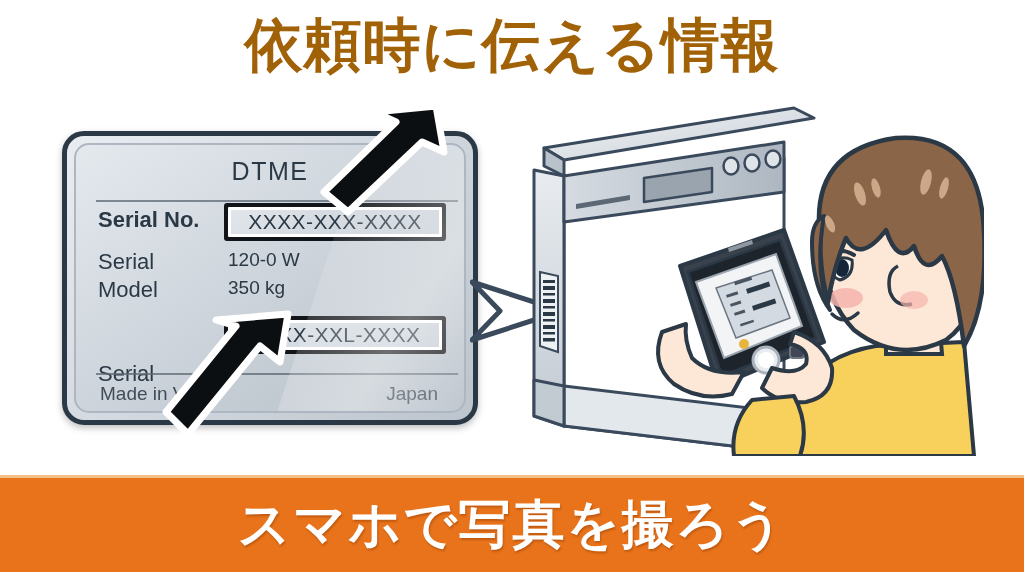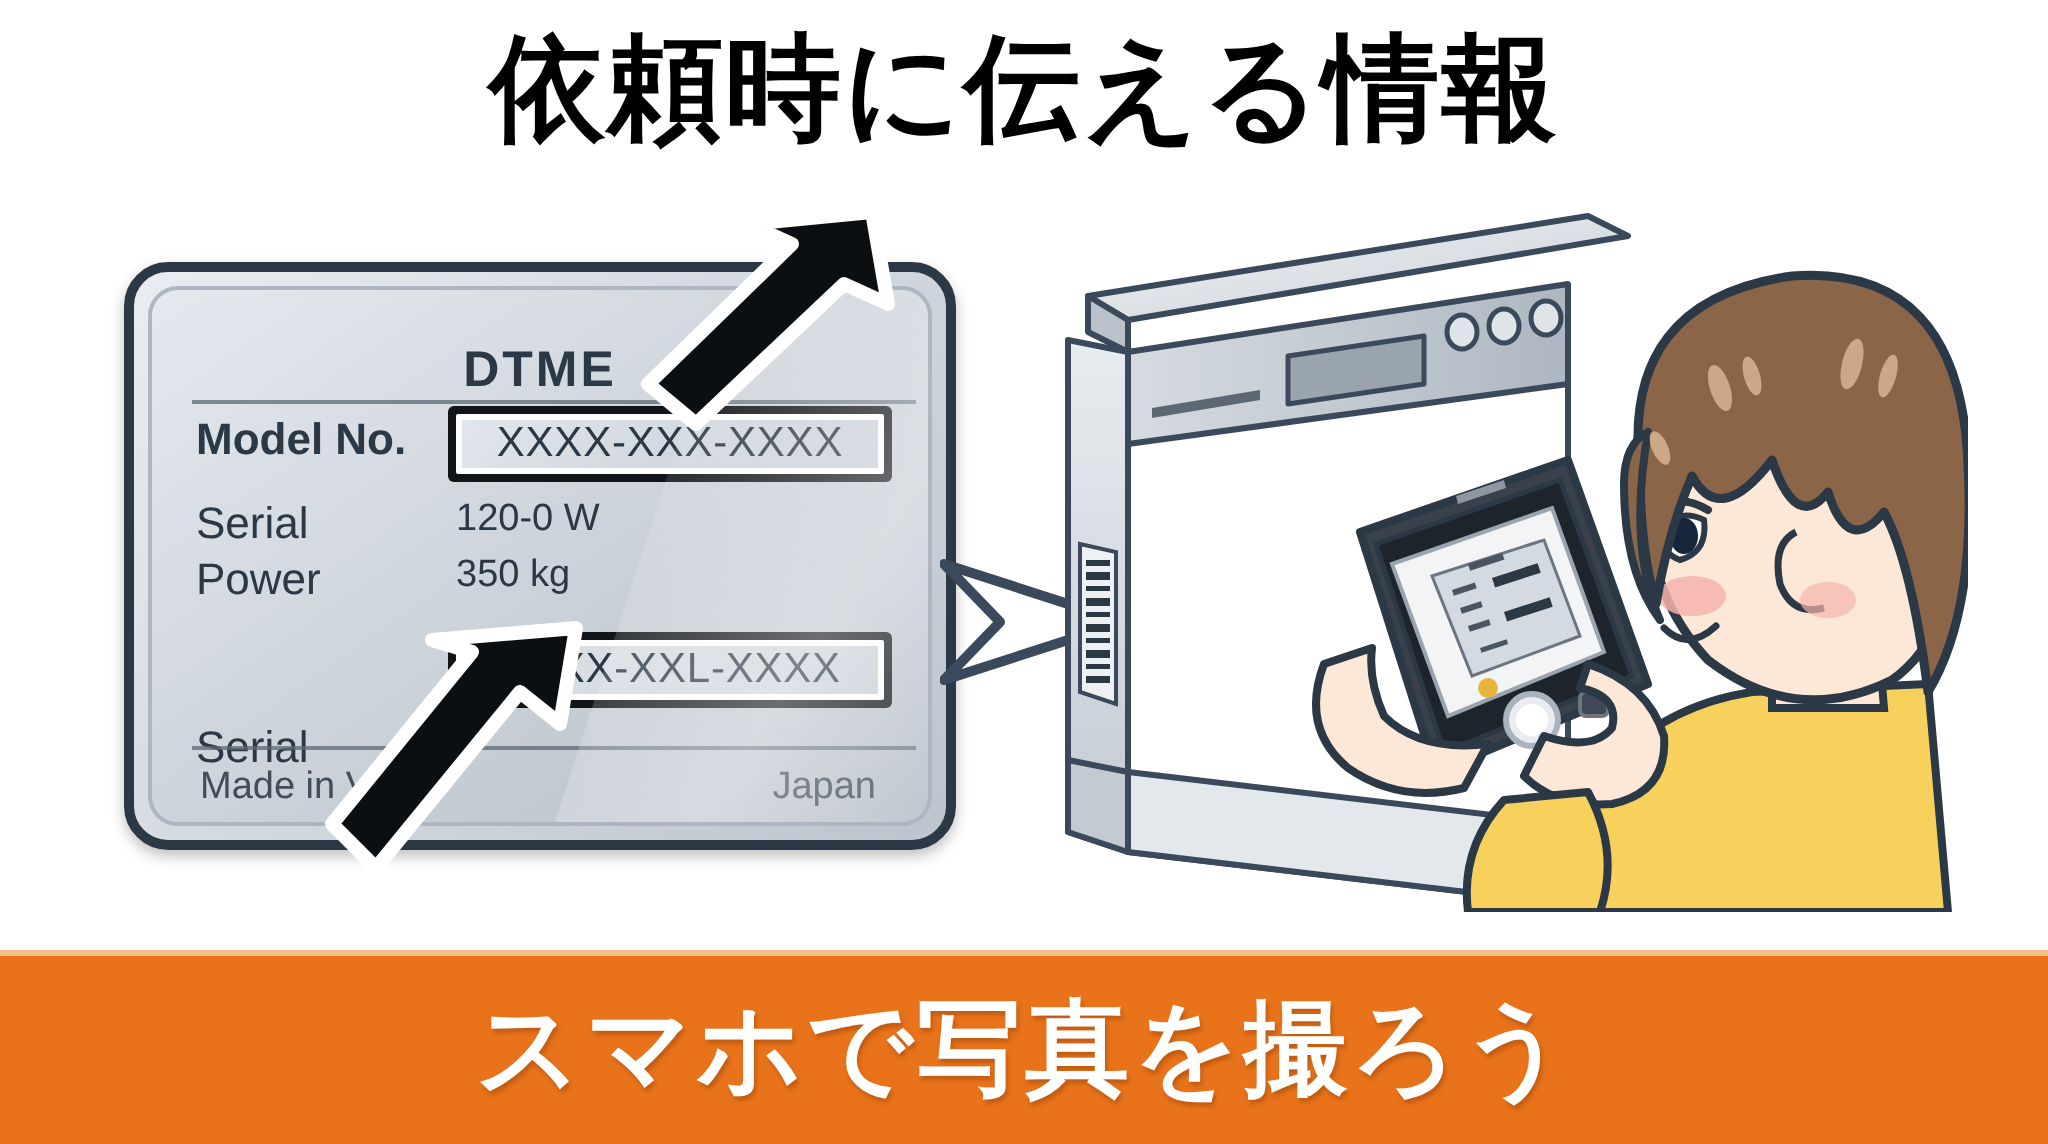--- a/index.html
+++ b/index.html
@@ -22,21 +22,21 @@
   
   #title {
     position: absolute;
     left: 0;
     top: 8px;
     width: 1024px;
     text-align: center;
     font-size: 58px;
     line-height: 74px;
     font-weight: 700;
-    color: #000000;
+    color: #a16207;
     letter-spacing: 1px;
     text-shadow: 2px 2px 0 rgba(255,255,255,0.9);
     white-space: nowrap;
   }
 
   
   #label-card {
     position: absolute;
     left: 62px;
     top: 131px;
@@ -63,25 +63,25 @@
     position: absolute;
     right: -60px; top: -40px;
     width: 210px; height: 420px;
     background: linear-gradient(105deg, rgba(255,255,255,0) 0%, rgba(255,255,255,0.38) 48%, rgba(255,255,255,0) 100%);
     transform: rotate(18deg);
     pointer-events: none;
   }
 
   #brand {
     position: absolute;
-    left: 0; top: 26px;
+    left: 0; top: 12px;
     width: 100%;
     text-align: center;
     font-size: 25px;
-    font-weight: 700;
+    font-weight: 400;
     color: #2b3845;
     letter-spacing: 1.5px;
   }
   .rule {
     position: absolute;
     left: 20px;
     width: 362px;
     height: 2px;
     background: #5c6874;
     opacity: .75;
@@ -207,31 +207,31 @@
 
   <div id="title">依頼時に伝える情報</div>
 
   <div id="label-card">
     <div id="label-inner">
 
       <div id="brand">DTME</div>
 
       <div class="rule" id="rule-top"></div>
 
-      <div class="row-label bold" id="lbl-model">Model No.</div>
+      <div class="row-label bold" id="lbl-model">Serial No.</div>
       <div class="hl-box" id="box-model">
         <div class="ring">
           <div class="field">XXXX-XXX-XXXX</div>
         </div>
       </div>
 
       <div class="row-label" id="lbl-power">Serial</div>
       <div class="row-value" id="val-power">120-0 W</div>
 
-      <div class="row-label" id="lbl-weight">Power</div>
+      <div class="row-label" id="lbl-weight">Model</div>
       <div class="row-value" id="val-weight">350 kg</div>
 
       <div class="hl-box" id="box-serial">
         <div class="ring">
           <div class="field">XXXX-XXL-XXXX</div>
         </div>
       </div>
 
       <div class="row-label" id="lbl-product">Serial</div>
 

